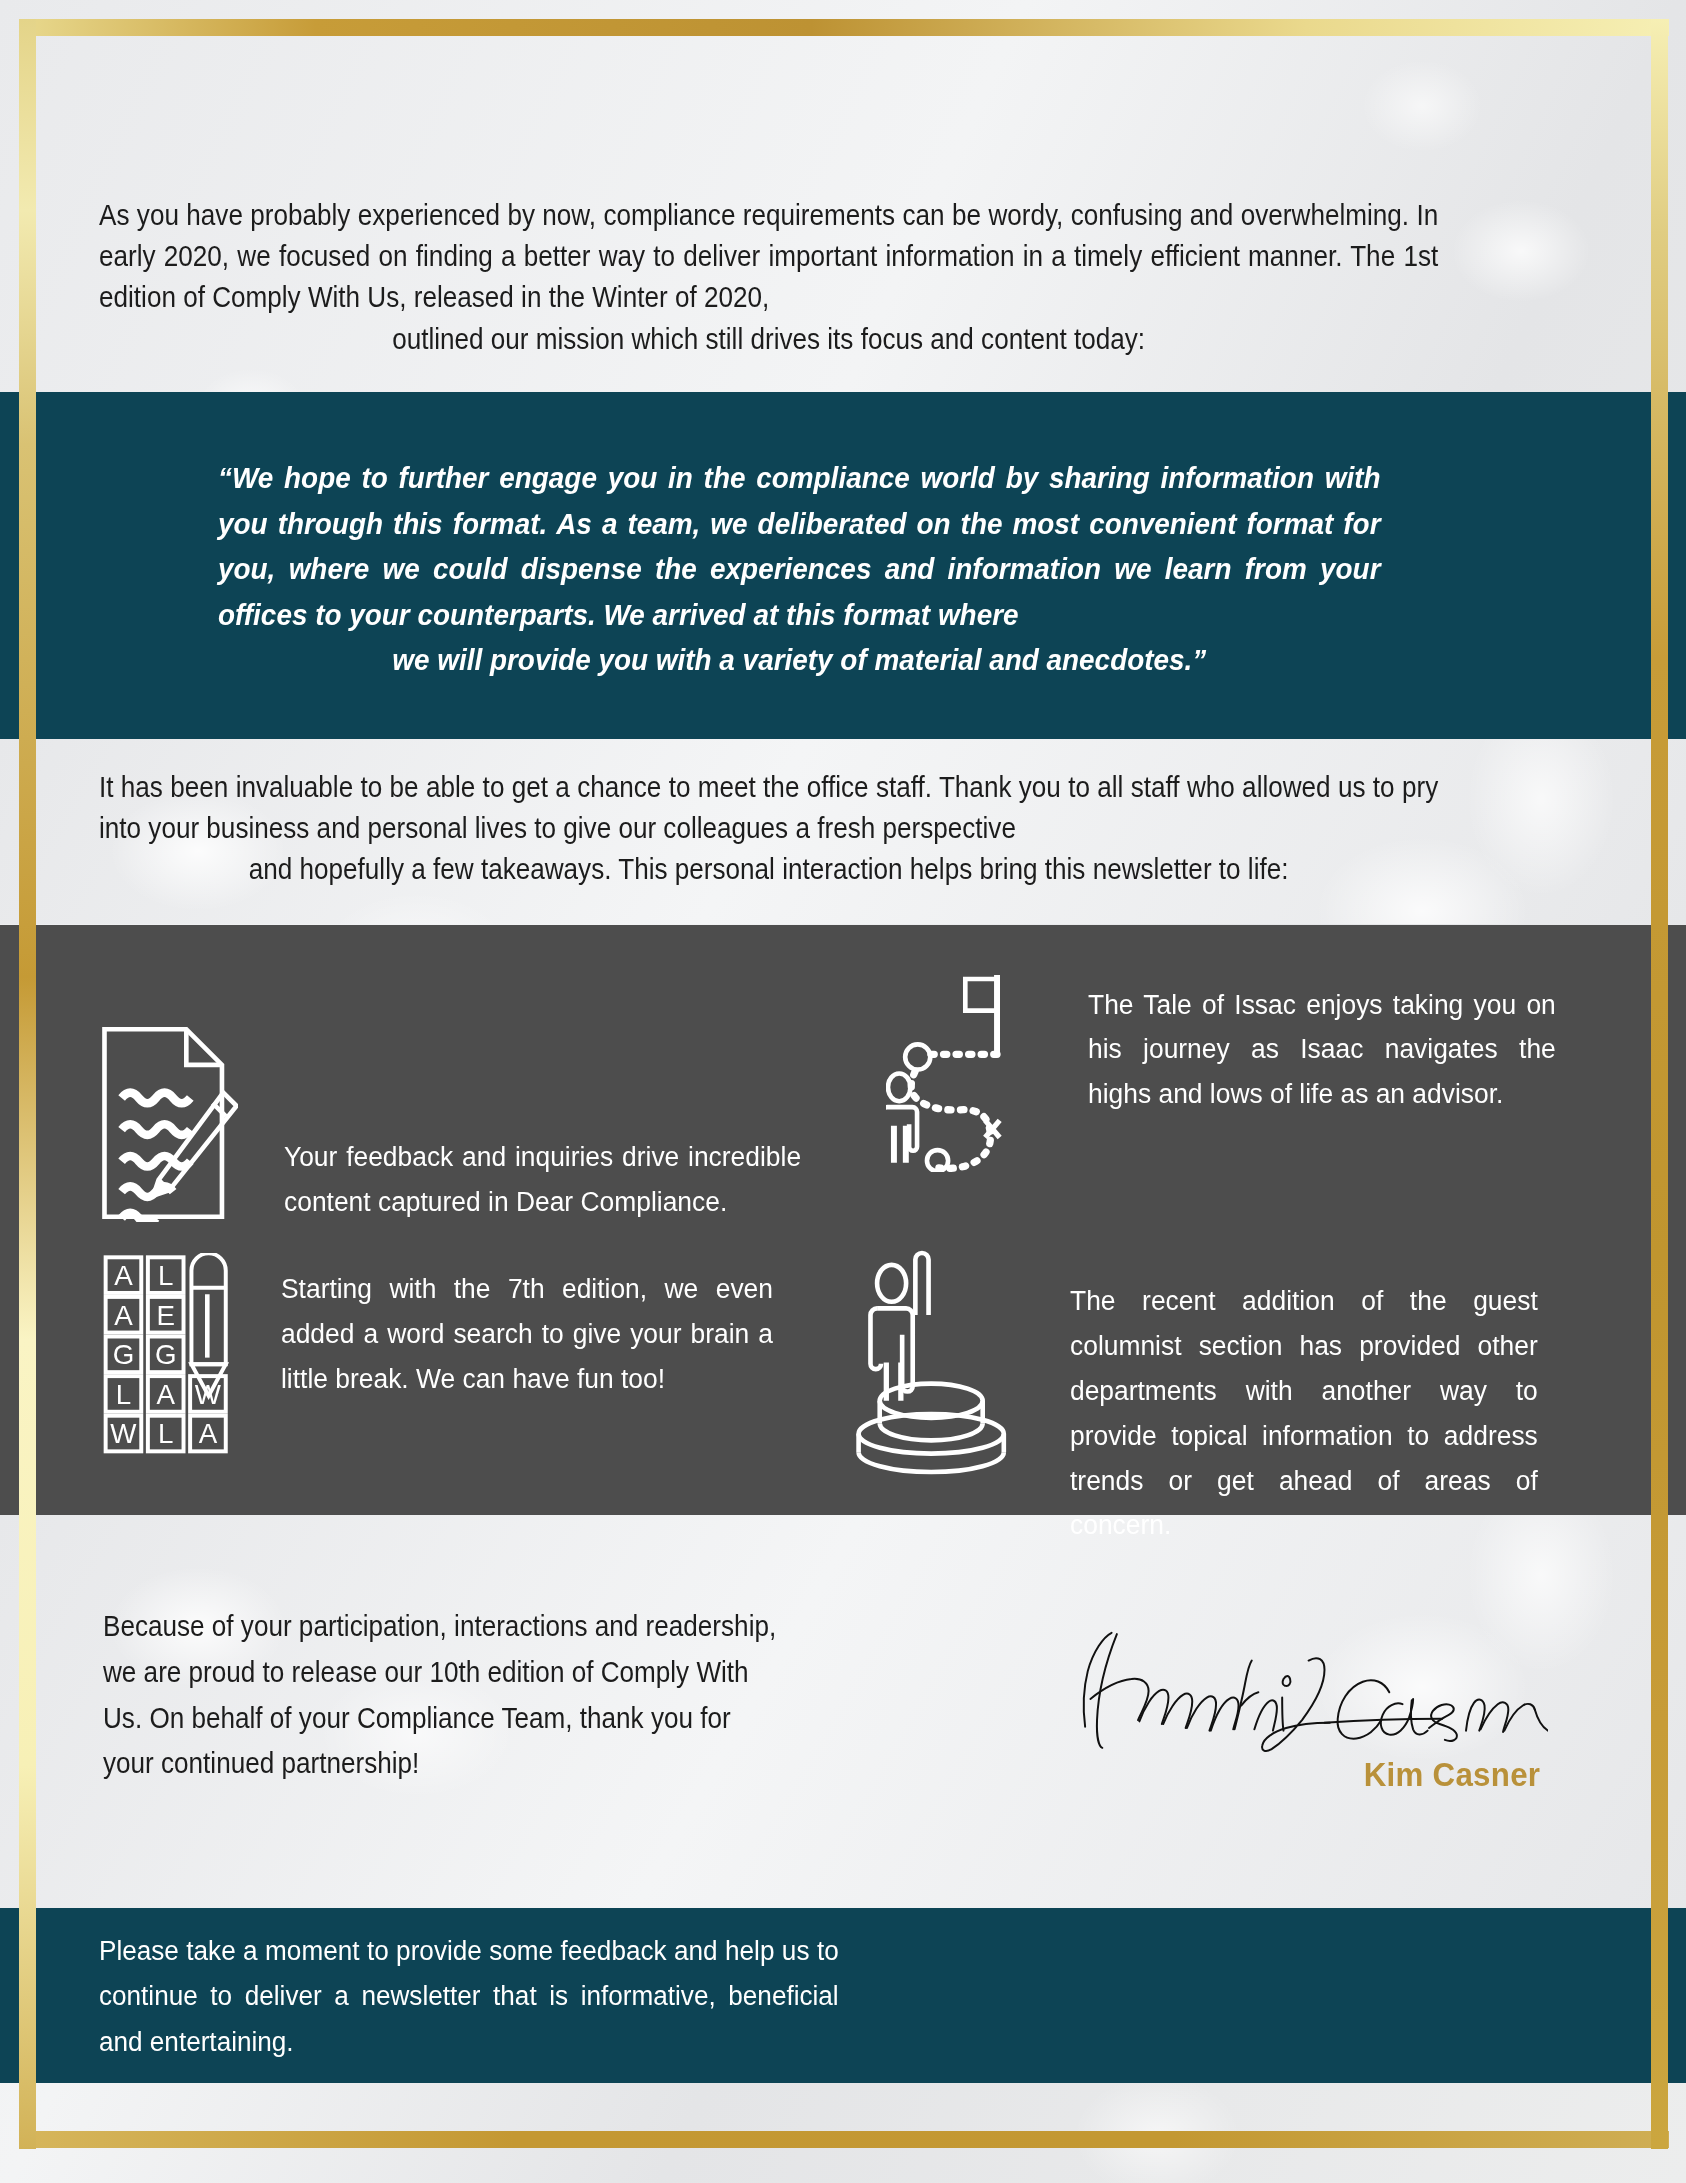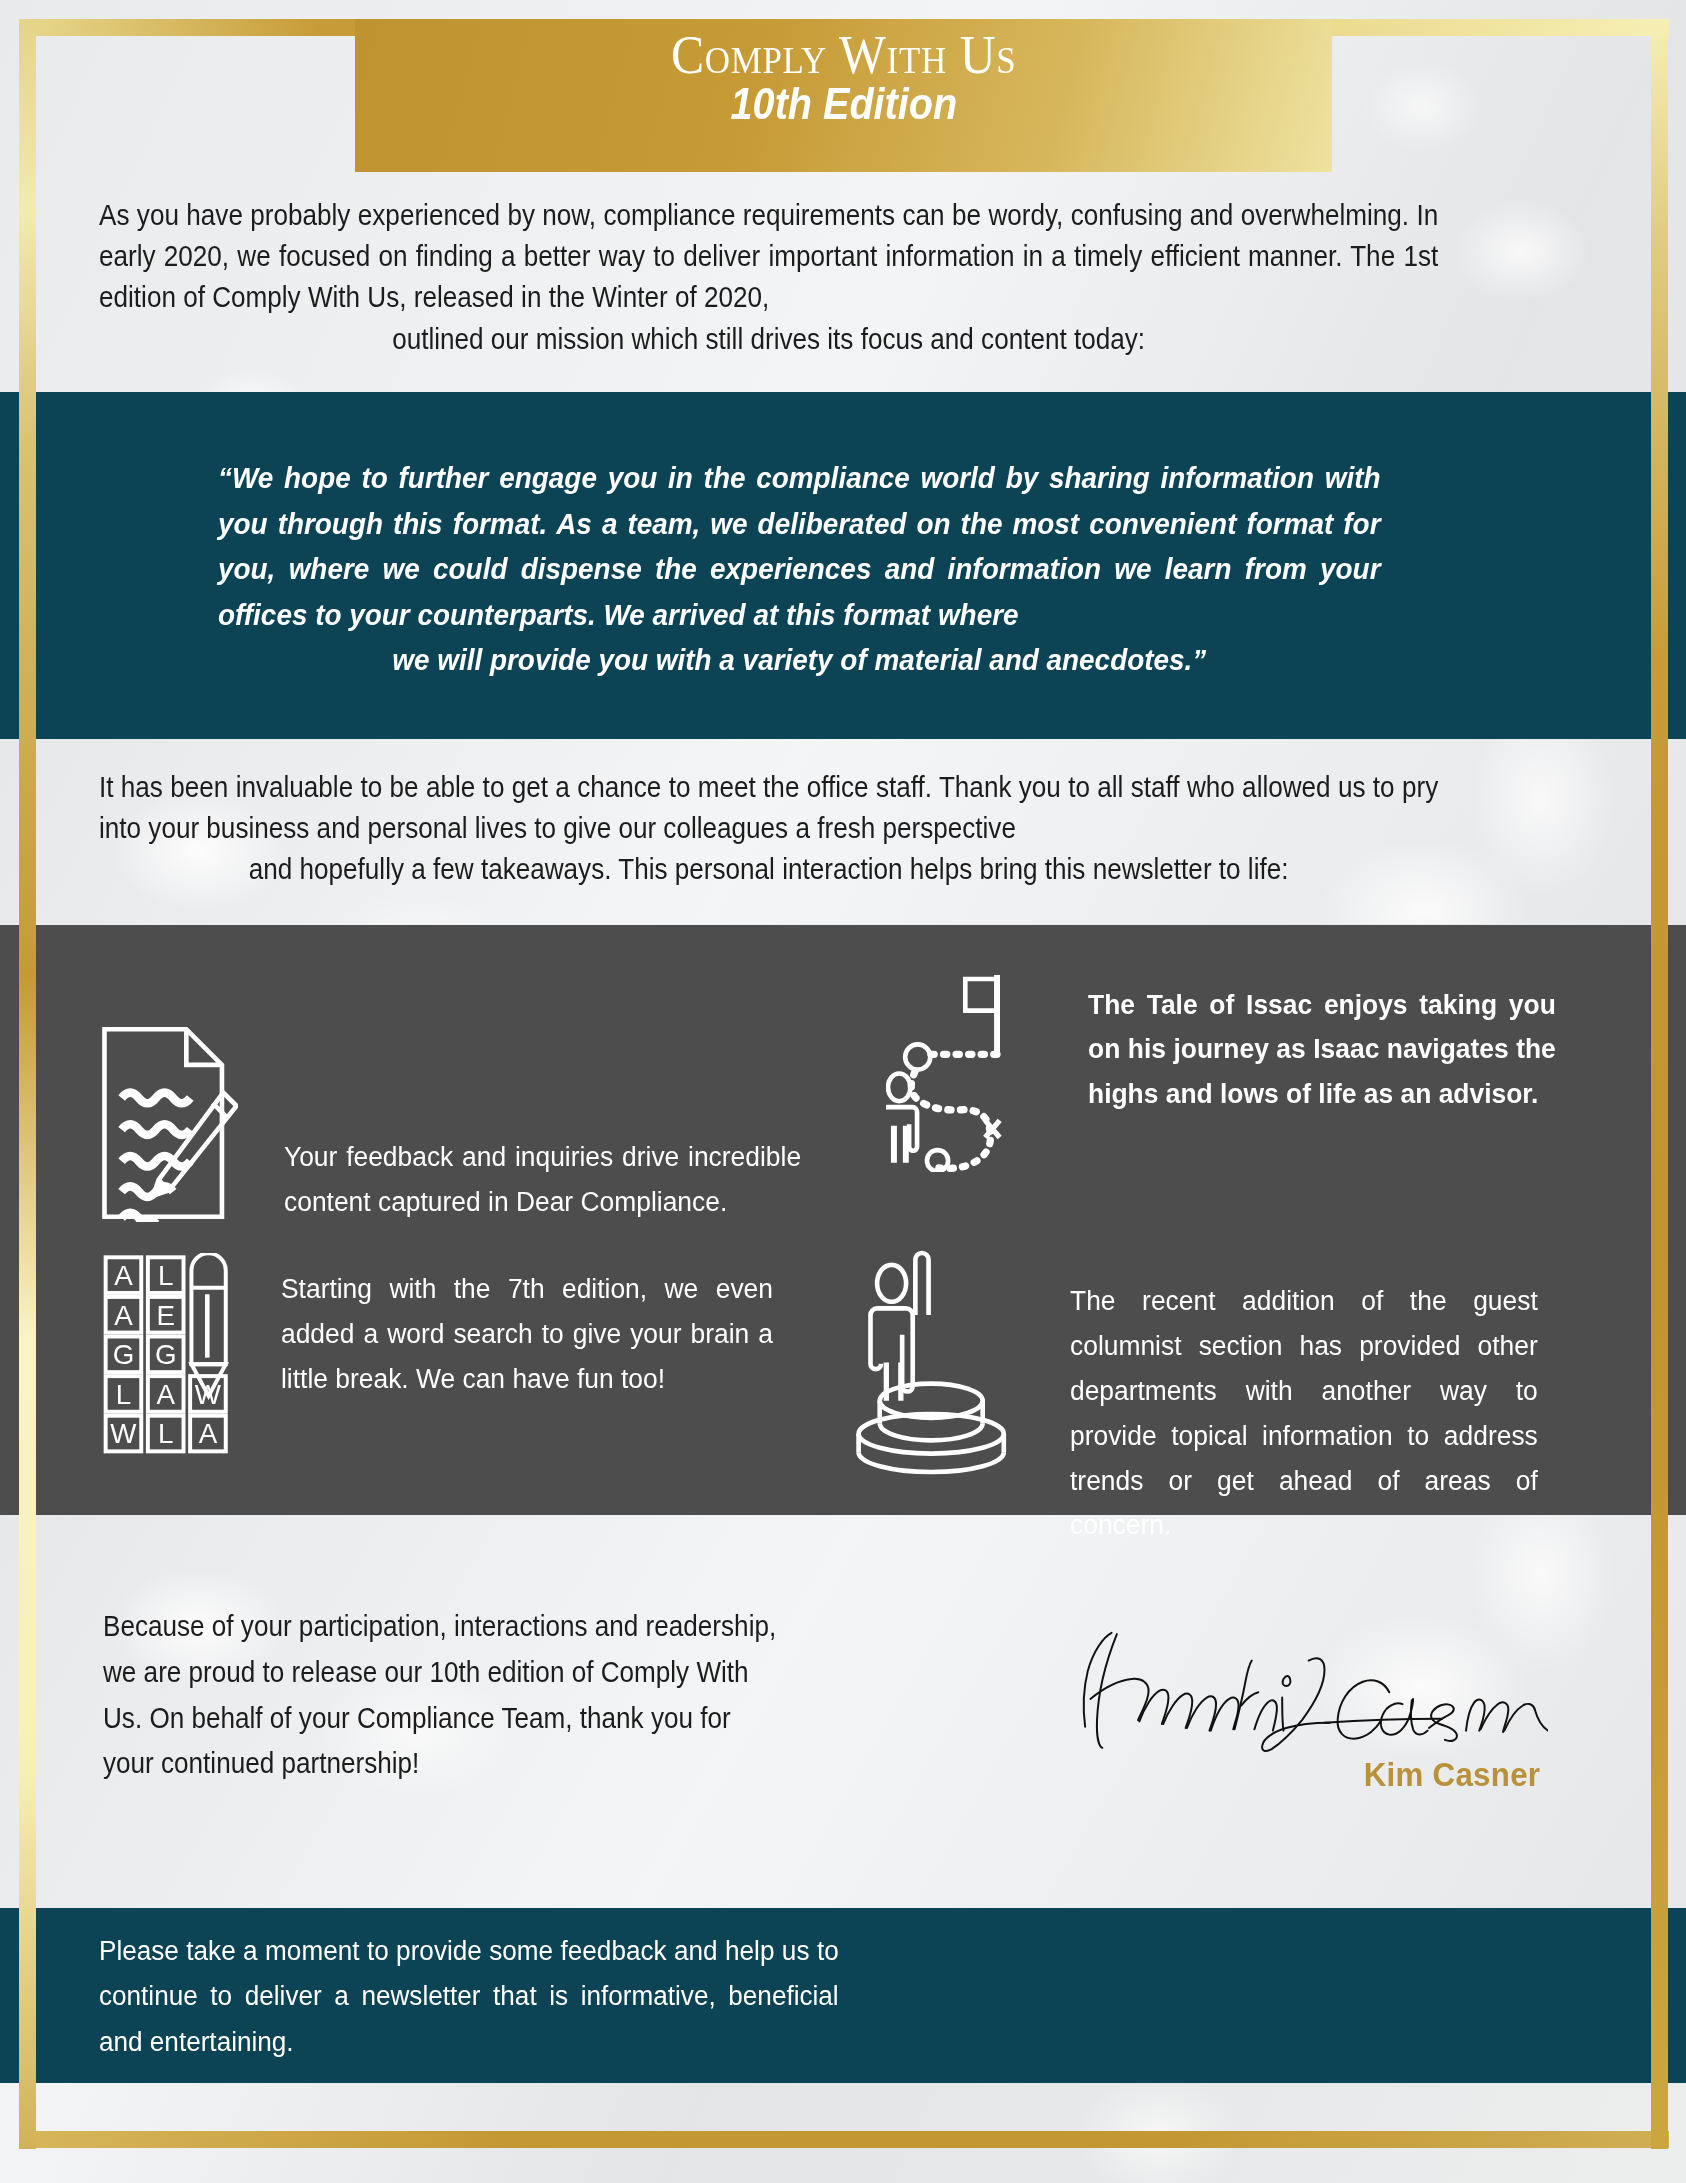--- a/index.html
+++ b/index.html
@@ -137,24 +137,20 @@
   <div class="band band-light" style="top:739px;height:185px;"></div>
   <div class="band band-gray" style="top:925px;height:590px;"></div>
   <div class="band band-light" style="top:1515px;height:394px;"></div>
   <div class="band band-teal" style="top:1908px;height:175px;"></div>
 
   <div class="frame-seg frame-top"></div>
   <div class="frame-seg frame-bottom"></div>
   <div class="frame-seg frame-left"></div>
   <div class="frame-seg frame-right"></div>
 
-  <div class="title-plate">
-    <div class="title-main">Comply With Us</div>
-    <div class="title-sub">10th Edition</div>
-  </div>
 
   <div class="para" style="left:99px;top:195px;width:1488px;">
     <span>As you have probably experienced by now, compliance requirements can be wordy, confusing and overwhelming. In early 2020, we focused on finding a better way to deliver important information in a timely efficient manner. The 1st edition of Comply With Us, released in the Winter of 2020,</span>
     <span class="lastline">outlined our mission which still drives its focus and content today:</span>
   </div>
 
   <div class="quote">
     <span>“We hope to further engage you in the compliance world by sharing information with you through this format. As a team, we deliberated on the most convenient format for you, where we could dispense the experiences and information we learn from your offices to your counterparts. We arrived at this format where</span>
     <span class="lastline">we will provide you with a variety of material and anecdotes.”</span>
   </div>
@@ -177,21 +173,21 @@
         <g transform="translate(2,0)">
           <path d="M186 104 L206 124 L104 252 L80 260 L88 236 Z"></path>
           <path d="M170 120 L190 140"></path>
           <path d="M88 236 L104 252"></path>
         </g>
       </svg>
     </div>
     <div class="ftext" style="width:582px;margin-left:46px;margin-top:30px;">Your feedback and inquiries drive incredible content captured in Dear Compliance.</div>
   </div>
 
-  <div class="feature" style="left:886px;top:967px;width:734px;font-weight:bold;">
+  <div class="feature" style="left:886px;top:967px;width:734px;">
     <div class="ficon">
       <svg width="152" height="205" viewBox="0 0 230 310" fill="none" stroke="#ffffff" stroke-width="7">
 
         <path d="M120 18 H168 V66 H120 Z"></path>
         <path d="M168 12 V132" stroke-width="9"></path>
 
         <path d="M168 132 H62" stroke-width="11" stroke-dasharray="5 14" stroke-linecap="round"></path>
         <circle cx="48" cy="136" r="19"></circle>
         <path d="M44 158 q-14 30 6 44 q22 16 62 14 q38 -2 44 26 q8 30 -14 48 q-24 18 -62 14" stroke-width="11" stroke-dasharray="5 14" stroke-linecap="round"></path>
         <path d="M150 232 l22 26 M172 232 l-22 26" stroke-width="8"></path>

